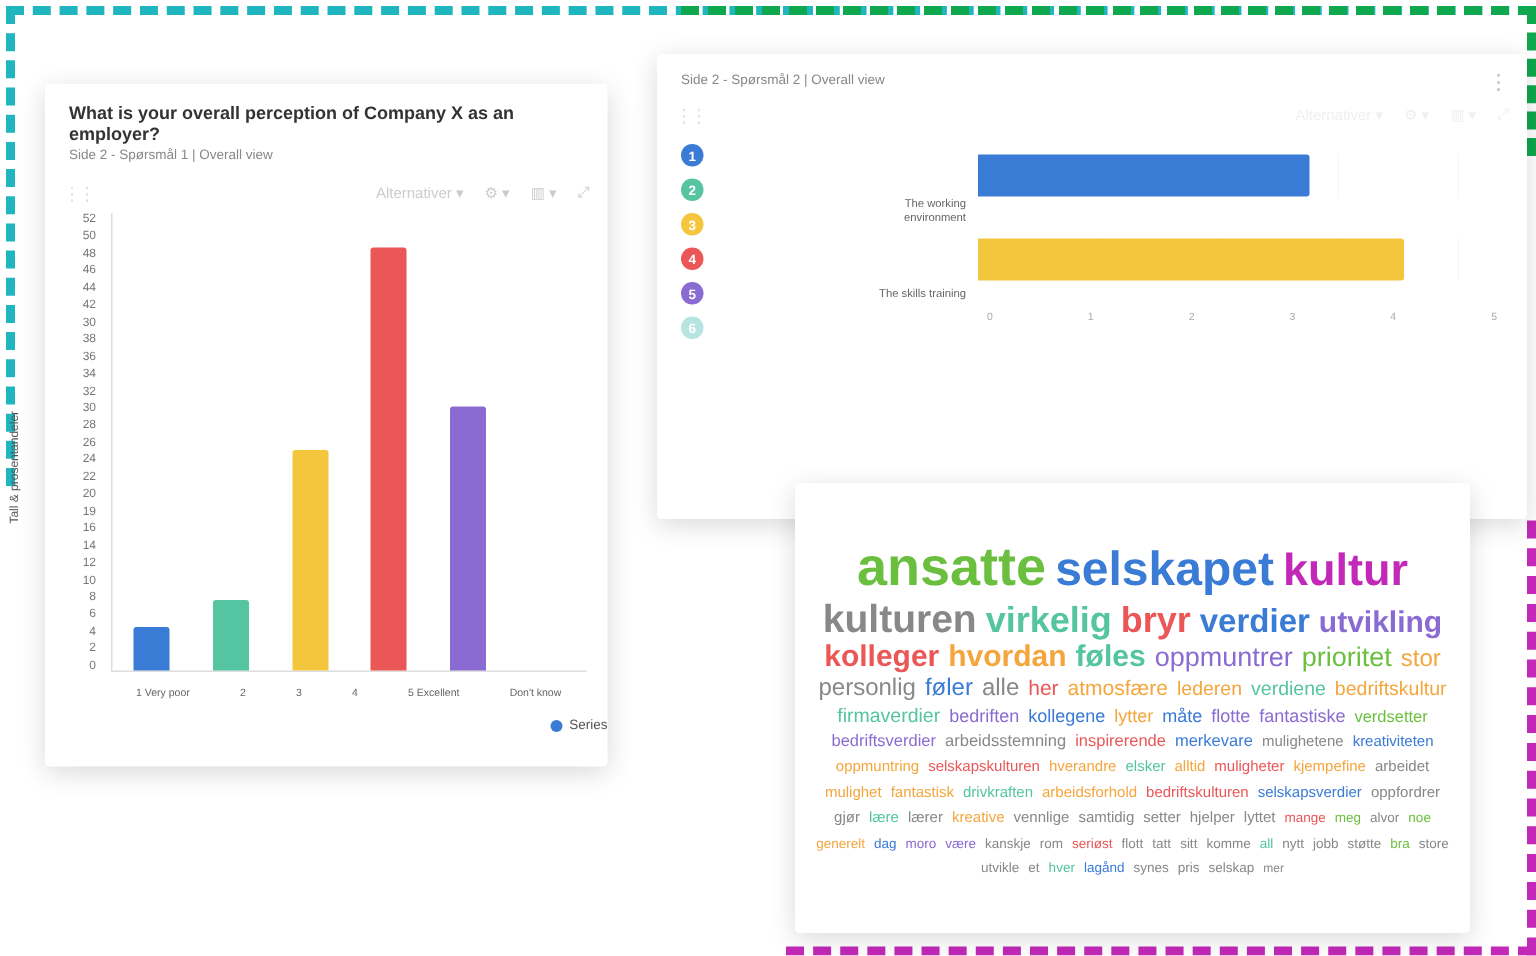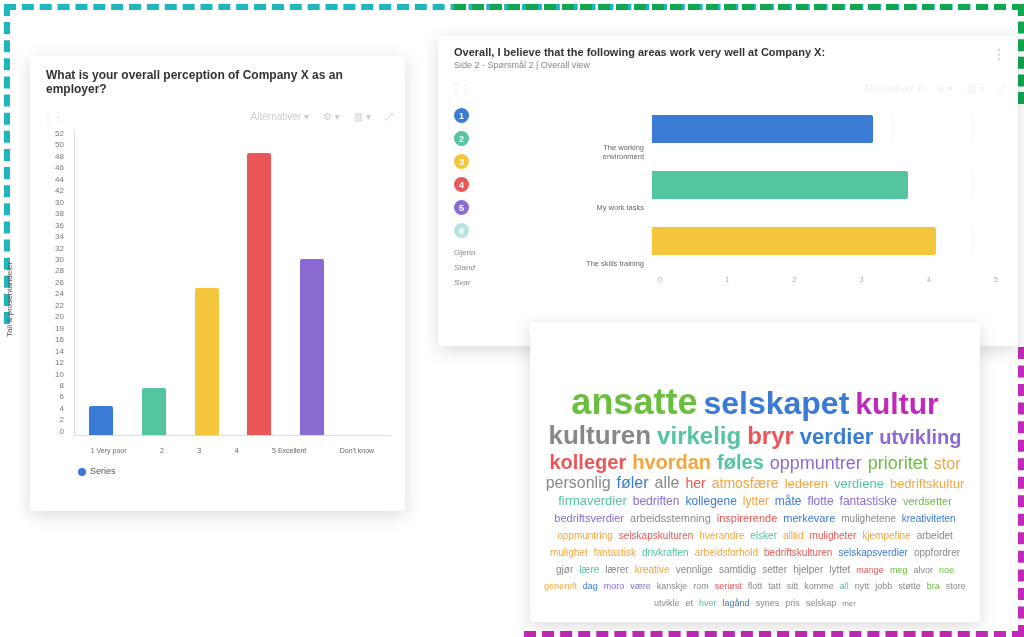--- a/index.html
+++ b/index.html
@@ -83,21 +83,21 @@
     border-bottom: 1px solid #ddd;
     background: repeating-linear-gradient(to top, transparent 0, transparent 10.8px, #f3f3f3 10.8px, #f3f3f3 11px);
   }
   .bar { width: 24px; border-radius: 2px 2px 0 0; }
   .x-labels {
     position: absolute; left: 44px; right: 14px; bottom: 6px;
     display: flex; justify-content: space-around;
     font-size: 7px; color: #666;
   }
   .legend {
-    text-align: left; font-size: 9px; color: #555; margin-top: 6px; padding-left: 48px;
+    text-align: right; font-size: 9px; color: #555; margin-top: 6px; padding-left: 48px;
   }
   .legend .dot { display:inline-block; width:8px; height:8px; border-radius:50%; background:#3a7bd5; margin-right:4px; vertical-align:middle;}
 
   
   #card-hbar {
     top: 36px; left: 438px; width: 580px; height: 310px;
   }
   #card-hbar .card-header { padding: 10px 16px 6px; }
   #card-hbar .card-title { font-size: 11px; }
   .hbar-body { display:flex; height: 240px; }
@@ -126,21 +126,21 @@
   .hbar-fill { height:100%; border-radius:0 2px 2px 0;}
   .hbar-xaxis {
     display:flex; font-size:7px; color:#aaa; margin-left:96px;
     justify-content:space-between;
   }
 
   
   #card-cloud {
     top: 322px; left: 530px; width: 450px; height: 300px;
     overflow:hidden;
-    display:flex; align-items:flex-end; justify-content:center;
+    display:flex; align-items:center; justify-content:center;
   }
   .cloud {
     padding: 12px 10px;
     text-align:center;
     line-height: 1.05;
     word-spacing: 2px;
   }
   .cloud span { display:inline-block; margin: 1px 3px; }
 
   .menu-dots { position:absolute; top:10px; right:12px; color:#bbb; font-size:14px; cursor:pointer;}
@@ -150,20 +150,21 @@
 <body>
 
 <div class="frame-teal"></div>
 <div class="frame-teal-b"></div>
 <div class="frame-green"></div>
 <div class="frame-magenta"></div>
 
 <div id="card-bar" class="card">
   <div class="card-header">
     <div class="card-title">What is your overall perception of Company X as an employer?</div>
+    <div class="card-sub">Side 2 - Spørsmål 1 | Overall view</div>
   </div>
   <div class="toolbar-row">
     <span class="drag-handle">⋮⋮</span>
     <div class="toolbar-right">
       <span><span>Alternativer</span> ▾</span>
       <span>⚙ ▾</span>
       <span>▥ ▾</span>
       <span>⤢</span>
     </div>
   </div>
@@ -216,21 +217,20 @@
       </div>
   </div>
   <div class="legend">
     <span class="dot"></span><span>Series</span>
   </div>
 </div>
 
 <div id="card-hbar" class="card">
   <span class="menu-dots">⋮</span>
   <div class="card-header">
-    <div class="card-title">Overall, I believe that the following areas work very well at Company X:</div>
     <div class="card-sub">Side 2 - Spørsmål 2 | Overall view</div>
   </div>
   <div class="toolbar-row">
     <span class="drag-handle">⋮⋮</span>
     <div class="toolbar-right" style="opacity:.3">
       <span>Alternativer ▾</span>
       <span>⚙ ▾</span>
       <span>▥ ▾</span>
       <span>⤢</span>
     </div>
@@ -238,38 +238,27 @@
   <div class="hbar-body">
     <div class="hbar-left">
       <div class="badge-col" id="hbar-badges">
           <div class="badge" style="background: rgb(58, 123, 213);">1</div>
           <div class="badge" style="background: rgb(85, 197, 161);">2</div>
           <div class="badge" style="background: rgb(244, 198, 61);">3</div>
           <div class="badge" style="background: rgb(235, 87, 87);">4</div>
           <div class="badge" style="background: rgb(138, 107, 209);">5</div>
           <div class="badge" style="background: rgb(183, 227, 224);">6</div>
         </div>
-      <div class="stat-list" id="hbar-stats">
-          <div>Gjenn</div>
-          <div>Stand</div>
-          <div>Svar</div>
-        </div>
     </div>
     <div class="hbar-chart">
       <div id="hbar-rows">
           <div class="hbar-row">
             <div class="hbar-label">The working environment</div>
             <div class="hbar-track">
               <div class="hbar-fill" style="width: 64%; background: rgb(58, 123, 213);"></div>
-            </div>
-          </div>
-          <div class="hbar-row">
-            <div class="hbar-label">My work tasks</div>
-            <div class="hbar-track">
-              <div class="hbar-fill" style="width: 74%; background: rgb(85, 197, 161);"></div>
             </div>
           </div>
           <div class="hbar-row">
             <div class="hbar-label">The skills training</div>
             <div class="hbar-track">
               <div class="hbar-fill" style="width: 82%; background: rgb(244, 198, 61);"></div>
             </div>
           </div>
         </div>
       <div class="hbar-xaxis" id="hbar-xaxis">

